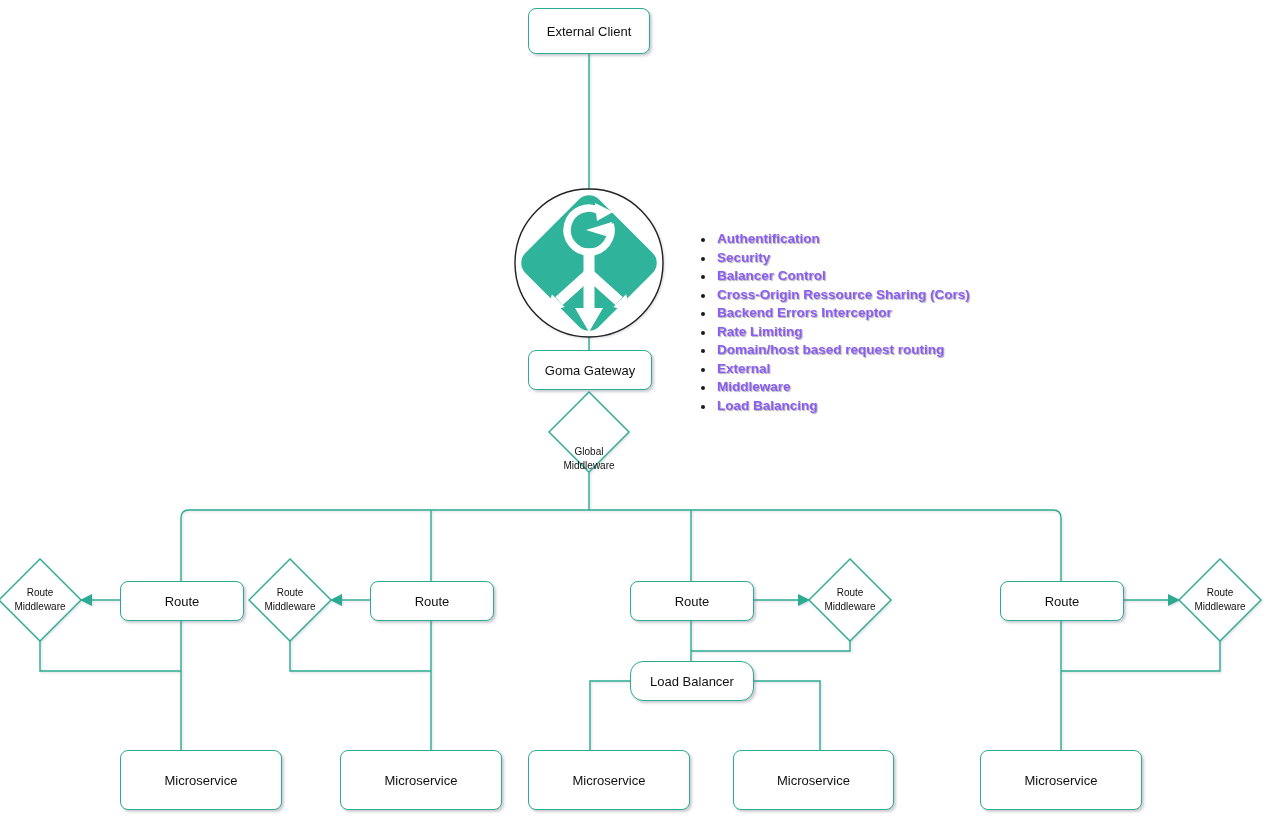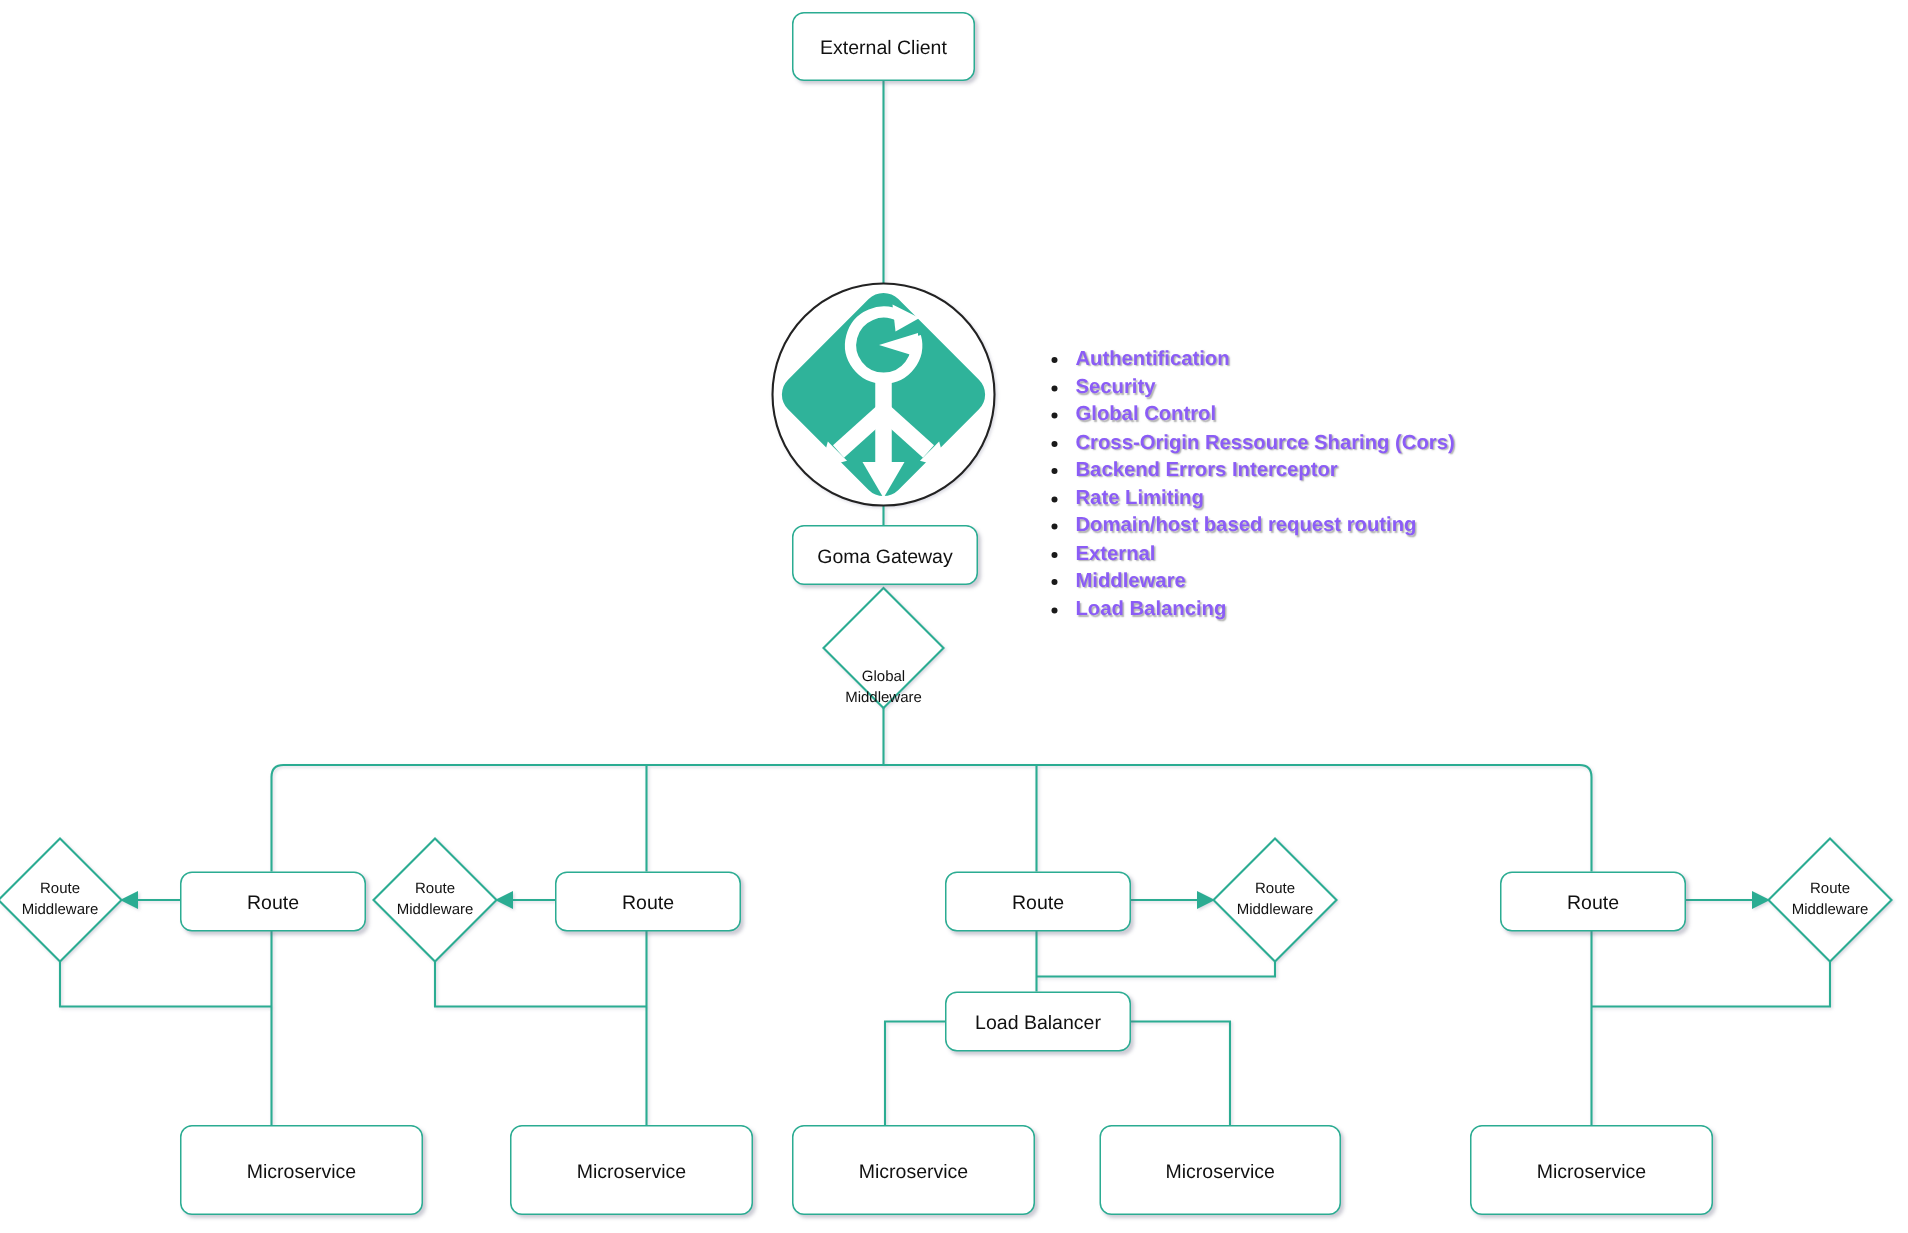--- a/index.html
+++ b/index.html
@@ -108,21 +108,21 @@
   <div class="node" style="left:370px;top:581px;width:122px;height:38px;">
     <span>Route</span>
   </div>
   <div class="node" style="left:630px;top:581px;width:122px;height:38px;">
     <span>Route</span>
   </div>
   <div class="node" style="left:1000px;top:581px;width:122px;height:38px;">
     <span>Route</span>
   </div>
 
-  <div class="node" style="left:630px;top:661px;width:122px;height:38px;">
+  <div class="node" style="left:630px;top:661px;width:122px;height:38px;border-radius:13px;">
     <span>Load Balancer</span>
   </div>
 
   <div class="node" style="left:120px;top:750px;width:160px;height:58px;">
     <span>Microservice</span>
   </div>
   <div class="node" style="left:340px;top:750px;width:160px;height:58px;">
     <span>Microservice</span>
   </div>
   <div class="node" style="left:528px;top:750px;width:160px;height:58px;">
@@ -137,21 +137,21 @@
 
   <div class="diamond-label" style="left:554px;top:418px;width:70px;margin-top:27px;">Global Middleware</div>
   <div class="diamond-label" style="left:6px;top:586px;width:68px;">Route Middleware</div>
   <div class="diamond-label" style="left:256px;top:586px;width:68px;">Route Middleware</div>
   <div class="diamond-label" style="left:816px;top:586px;width:68px;">Route Middleware</div>
   <div class="diamond-label" style="left:1186px;top:586px;width:68px;">Route Middleware</div>
 
   <ul class="features">
     <li>Authentification</li>
     <li>Security</li>
-    <li>Global Control</li>
+    <li>Balancer Control</li>
     <li>Cross-Origin Ressource Sharing (Cors)</li>
     <li>Backend Errors Interceptor</li>
     <li>Rate Limiting</li>
     <li>Domain/host based request routing</li>
     <li>External</li>
     <li>Middleware</li>
     <li>Load Balancing</li>
   </ul>
 
 </div>

